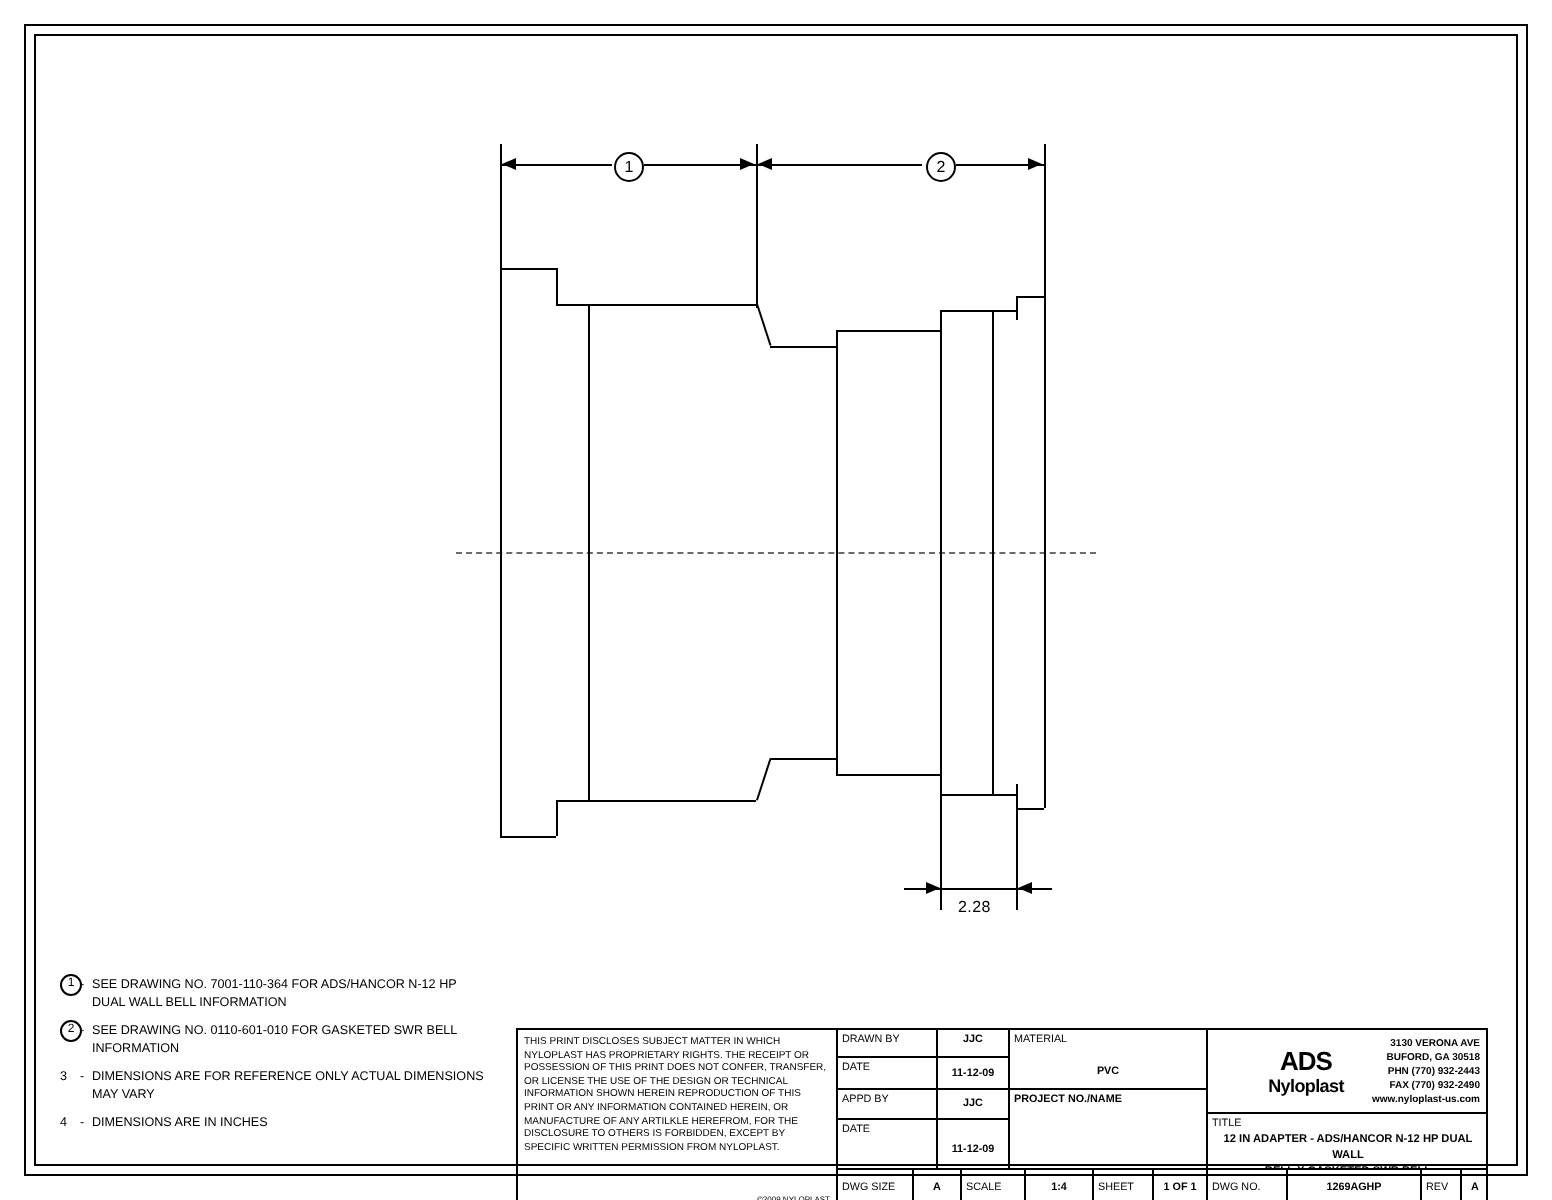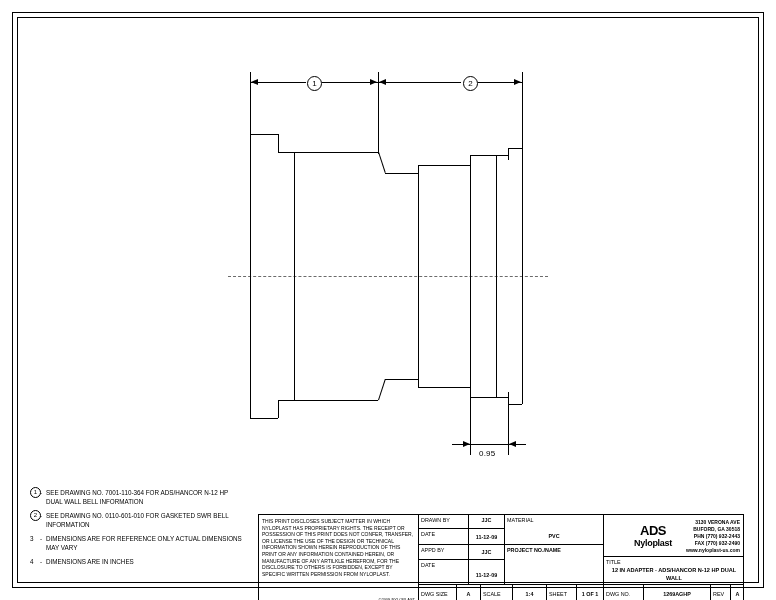--- a/index.html
+++ b/index.html
@@ -247,21 +247,21 @@
     <div class="ln h1" style="left:478px; top:82px; width:44px;"></div>
     <div class="arrow arrow-l" style="left:379px; top:79px;"></div>
     <div class="arrow arrow-r" style="left:514px; top:79px;"></div>
     <div class="balloon" style="left:463px; top:76px;">2</div>
 
     <div class="ln v1" style="left:470px; top:397px; height:58px;"></div>
     <div class="ln v1" style="left:508px; top:404px; height:51px;"></div>
     <div class="ln h1" style="left:452px; top:444px; width:74px;"></div>
     <div class="arrow arrow-r" style="left:463px; top:441px;"></div>
     <div class="arrow arrow-l" style="left:509px; top:441px;"></div>
-    <div class="dim-text" style="left:479px; top:449px;">0.95</div>
+    <div class="dim-text" style="left:479px; top:449px;">2.28</div>
 
   </div>
 
   <div class="notes">
     <div class="note-row">
       <span class="note-circ">1</span>
       <span class="note-dash">-</span>
       <span>SEE DRAWING NO. 7001-110-364 FOR ADS/HANCOR N-12 HP DUAL WALL BELL INFORMATION</span>
     </div>
     <div class="note-row">

